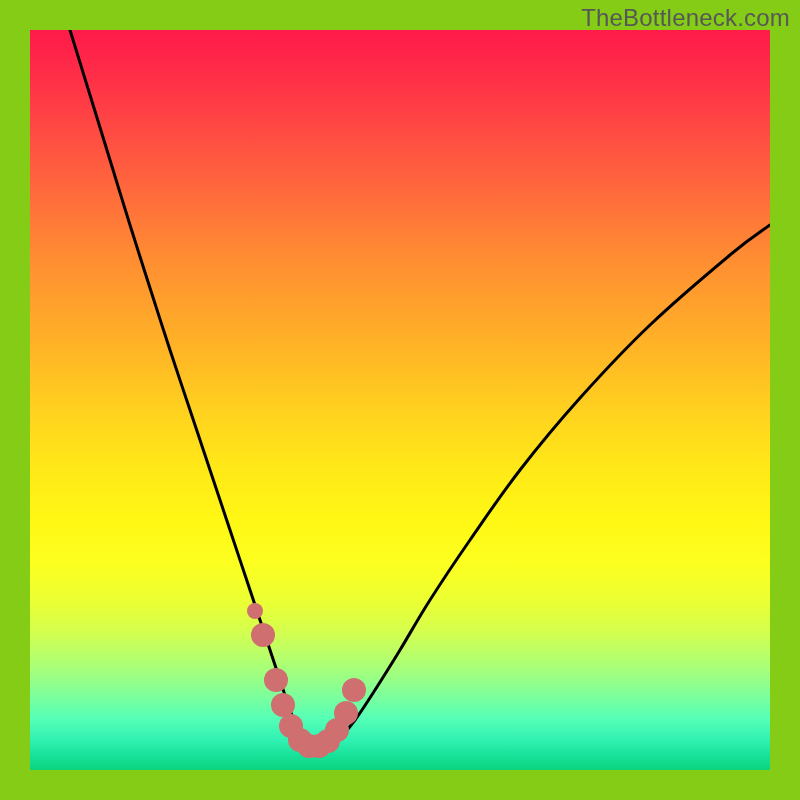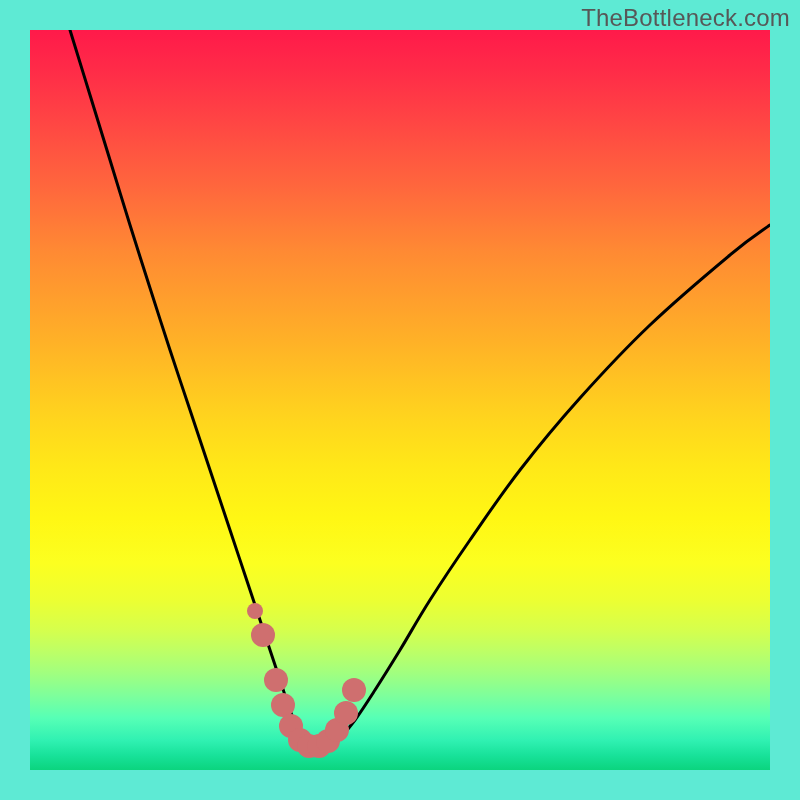--- a/index.html
+++ b/index.html
@@ -10,21 +10,21 @@
     overflow: hidden;
     background: #000;
     font-family: Arial, Helvetica, sans-serif;
   }
   .frame {
     position: absolute;
     left: 0;
     top: 0;
     width: 800px;
     height: 800px;
-    background: #5eead4;
+    background: #84cc16;
   }
   .plot {
     position: absolute;
     left: 30px;
     top: 30px;
     width: 740px;
     height: 740px;
     overflow: hidden;
     background: linear-gradient(
       to bottom,

